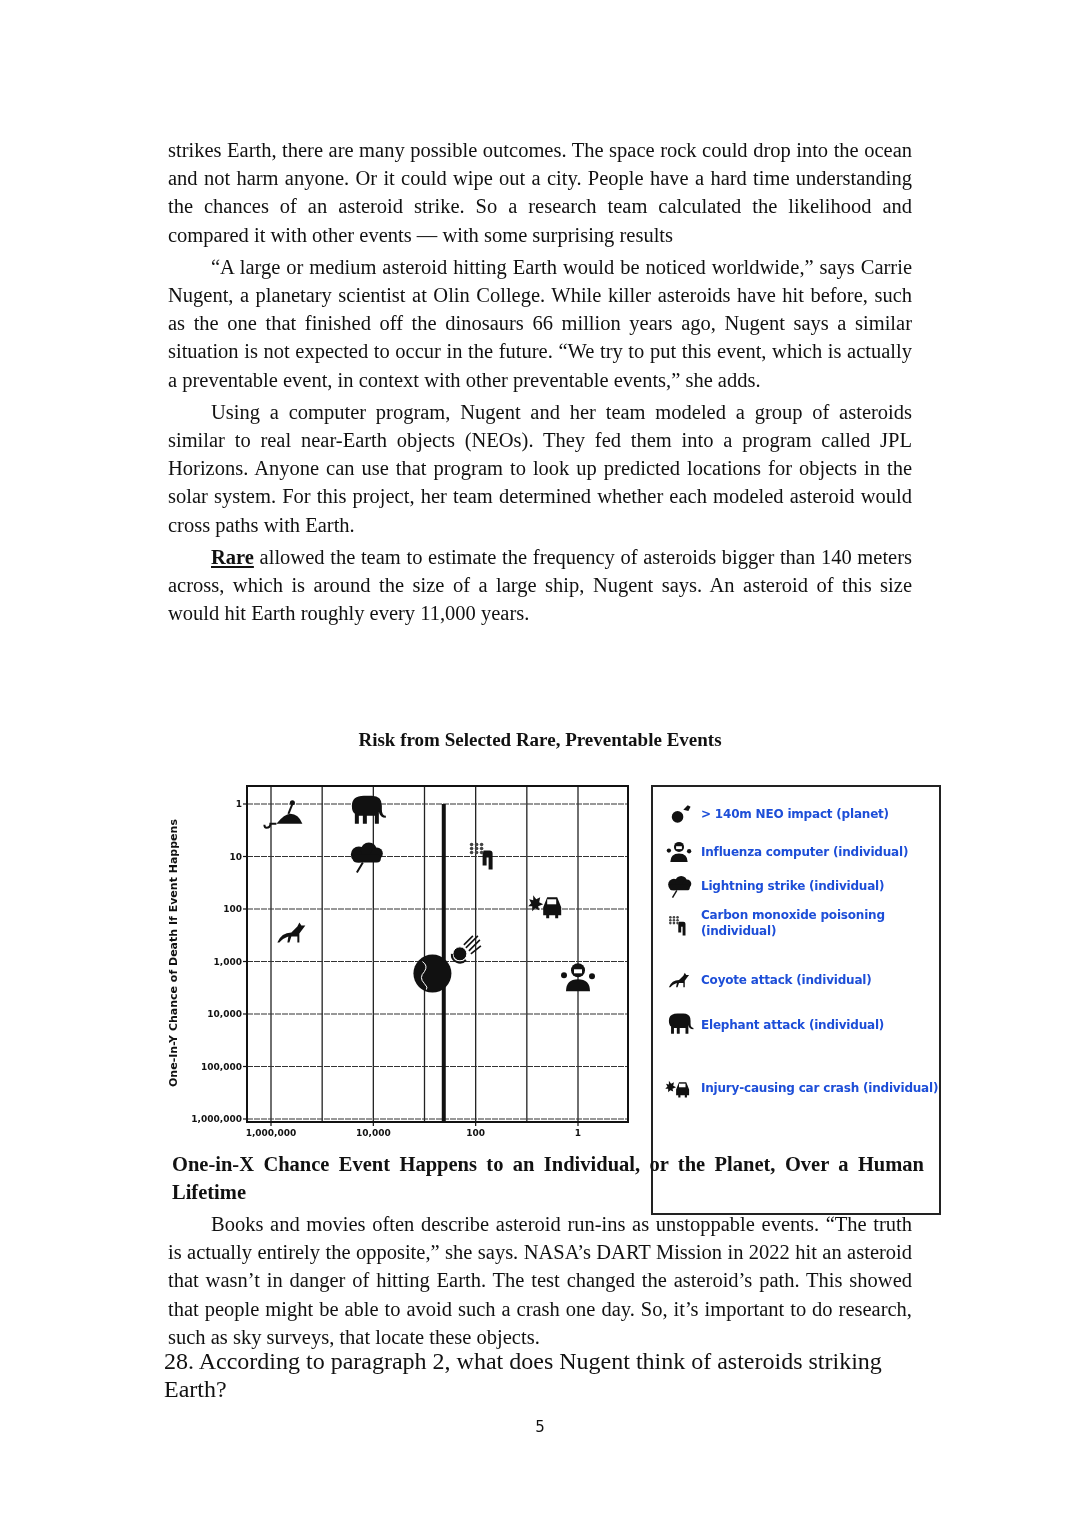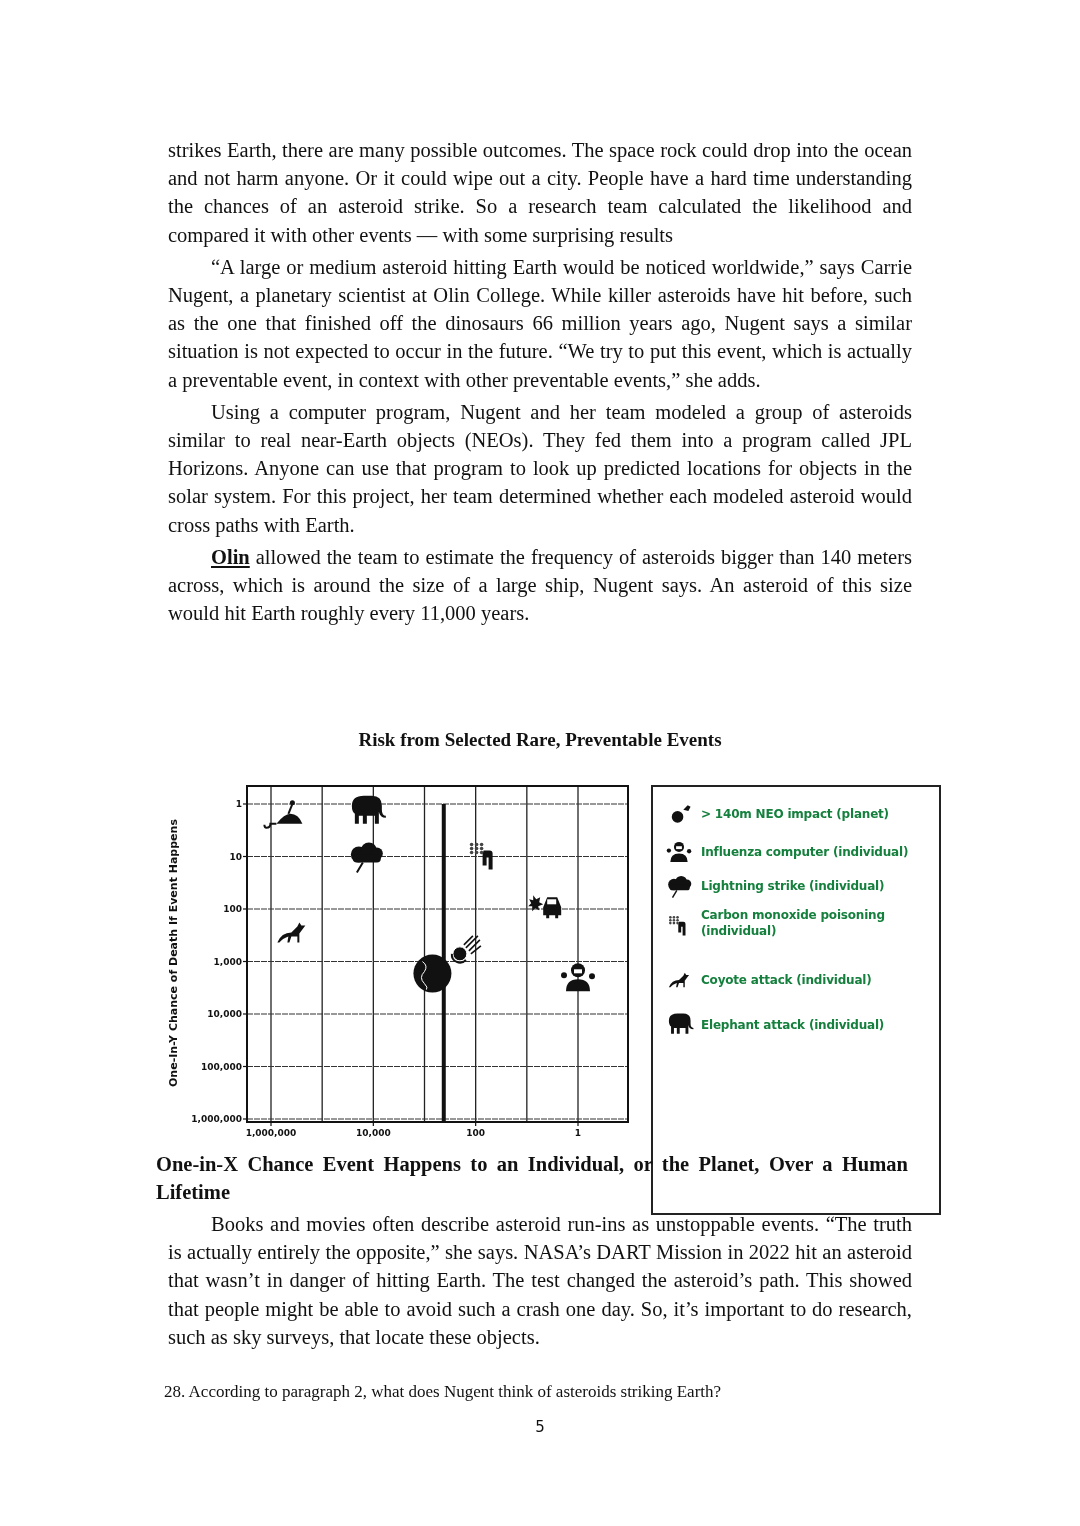--- a/index.html
+++ b/index.html
@@ -9,41 +9,41 @@
   .para { font-size: 20.5px; line-height: 28.2px; text-align: justify; margin: 4px; }
   .indent { text-indent: 43px; }
   .lastline { text-align-last: left; }
   .u { font-weight: bold; text-decoration: underline; }
   .chart-title { position: absolute; left: 164px; top: 726px; width: 752px; text-align: center;
                  font-weight: bold; font-size: 19px; line-height: 28px; }
   .chart-wrap { position: absolute; left: 160px; top: 775px; width: 790px; height: 370px; }
   .chart-svg { position: absolute; left: 0; top: 0; }
   .legend { position: absolute; left: 491px; top: 10px; width: 290px; height: 430px;
             border: 2px solid #222; box-sizing: border-box; background: #fff;
-            font-family: "DejaVu Sans", sans-serif; font-weight: bold; font-size: 12px; color:#15803d; }
+            font-family: "DejaVu Sans", sans-serif; font-weight: bold; font-size: 12px; color:#1d4ed8; }
   .legend-item { position: absolute; left: 10px; display: flex; align-items: center; }
   .legend-item .lg-icon { width: 32px; height: 26px; display: inline-block; }
   .legend-item .lg-label { margin-left: 6px; line-height: 16px; letter-spacing: -0.2px; }
-  .caption { position: absolute; left: 156px; top: 1150px; width: 752px; font-weight: bold;
+  .caption { position: absolute; left: 172px; top: 1150px; width: 752px; font-weight: bold;
              font-size: 20.5px; line-height: 28.2px; text-align: justify; text-align-last: left; }
   .after { position: absolute; left: 164px; top: 1206px; width: 752px; }
-  .question { position: absolute; left: 164px; top: 1378px; width: 752px; font-size: 17px; line-height: 28px; }
+  .question { position: absolute; left: 164px; top: 1347px; width: 752px; font-size: 24px; line-height: 28px; }
   .page-num { position: absolute; left: 0; width: 1080px; top: 1418px; text-align: center;
               font-family: "DejaVu Sans", sans-serif; font-size: 15px; }
   .axis-text { font-family: "DejaVu Sans", sans-serif; font-weight: bold; font-size: 9px; fill: #111; }
   .axis-label { font-family: "DejaVu Sans", sans-serif; font-weight: bold; font-size: 11px; fill: #111; }
 </style>
 </head>
 <body>
 
 <div class="page">
   <p class="para lastline">strikes Earth, there are many possible outcomes. The space rock could drop into the ocean and not harm anyone. Or it could wipe out a city. People have a hard time understanding the chances of an asteroid strike. So a research team calculated the likelihood and compared it with other events — with some surprising results</p>
   <p class="para indent lastline">“A large or medium asteroid hitting Earth would be noticed worldwide,” says Carrie Nugent, a planetary scientist at Olin College. While killer asteroids have hit before, such as the one that finished off the dinosaurs 66 million years ago, Nugent says a similar situation is not expected to occur in the future. “We try to put this event, which is actually a preventable event, in context with other preventable events,” she adds.</p>
   <p class="para indent lastline">Using a computer program, Nugent and her team modeled a group of asteroids similar to real near-Earth objects (NEOs). They fed them into a program called JPL Horizons. Anyone can use that program to look up predicted locations for objects in the solar system. For this project, her team determined whether each modeled asteroid would cross paths with Earth.</p>
-  <p class="para indent lastline"><span class="u">Olin</span><span> allowed the team to estimate the frequency of asteroids bigger than 140 meters across, which is around the size of a large ship, Nugent says. An asteroid of this size would hit Earth roughly every 11,000 years.</span></p>
+  <p class="para indent lastline"><span class="u">Rare</span><span> allowed the team to estimate the frequency of asteroids bigger than 140 meters across, which is around the size of a large ship, Nugent says. An asteroid of this size would hit Earth roughly every 11,000 years.</span></p>
 </div>
 
 <div class="chart-title">Risk from Selected Rare, Preventable Events</div>
 
 <div class="chart-wrap">
   <svg class="chart-svg" id="chart-svg" width="490" height="370">
     <g id="grid-layer">
         <line x1="111" y1="11" x2="111" y2="347" stroke="#222" stroke-width="1.3"></line>
         <line x1="162.16666666666666" y1="11" x2="162.16666666666666" y2="347" stroke="#222" stroke-width="1.3"></line>
         <line x1="213.33333333333331" y1="11" x2="213.33333333333331" y2="347" stroke="#222" stroke-width="1.3"></line>
@@ -205,20 +205,30 @@
         <span class="lg-label">Coyote attack (individual)</span>
       </div>
       <div class="legend-item" style="top: 216px; margin-top: 9px;">
         <svg class="lg-icon" viewBox="-18 -18 36 36">
           <g>
             <path d="M-14,-6 q0,-10 12,-10 h8 q10,0 10,10 v4 q0,6 4,6 l0,2 q-6,0 -7,-6 v12 h-4 v-8 h-8 v8 h-4 v-8 h-4 v8 h-4 v-10 q-3,-2 -3,-8 z" fill="#111"></path>
           </g>
         </svg>
         <span class="lg-label">Elephant attack (individual)</span>
       </div>
+      <div class="legend-item" style="top: 288px;">
+        <svg class="lg-icon" viewBox="-18 -18 36 36">
+          <g>
+            <path d="M-14,-10 l3,4 l4,-2 l-1,5 l4,2 l-5,2 l1,4 l-4,-2 l-3,3 l0,-5 l-4,0 l3,-3 l-2,-4 l4,1 z" fill="#111"></path>
+            <path d="M-4,2 l4,-10 h10 l4,10 v8 h-3 v3 h-3 v-3 h-6 v3 h-3 v-3 h-3 z" fill="#111"></path>
+            <rect x="0" y="-6" width="9" height="5" fill="#fff"></rect>
+          </g>
+        </svg>
+        <span class="lg-label">Injury-causing car crash (individual)</span>
+      </div>
     </div>
 </div>
 
 <div class="caption">One-in-X Chance Event Happens to an Individual, or the Planet, Over a Human Lifetime</div>
 
 <div class="after">
   <p class="para indent lastline">Books and movies often describe asteroid run-ins as unstoppable events. “The truth is actually entirely the opposite,” she says. NASA’s DART Mission in 2022 hit an asteroid that wasn’t in danger of hitting Earth. The test changed the asteroid’s path. This showed that people might be able to avoid such a crash one day. So, it’s important to do research, such as sky surveys, that locate these objects.</p>
 </div>
 
 <div class="question">28. According to paragraph 2, what does Nugent think of asteroids striking Earth?</div>

